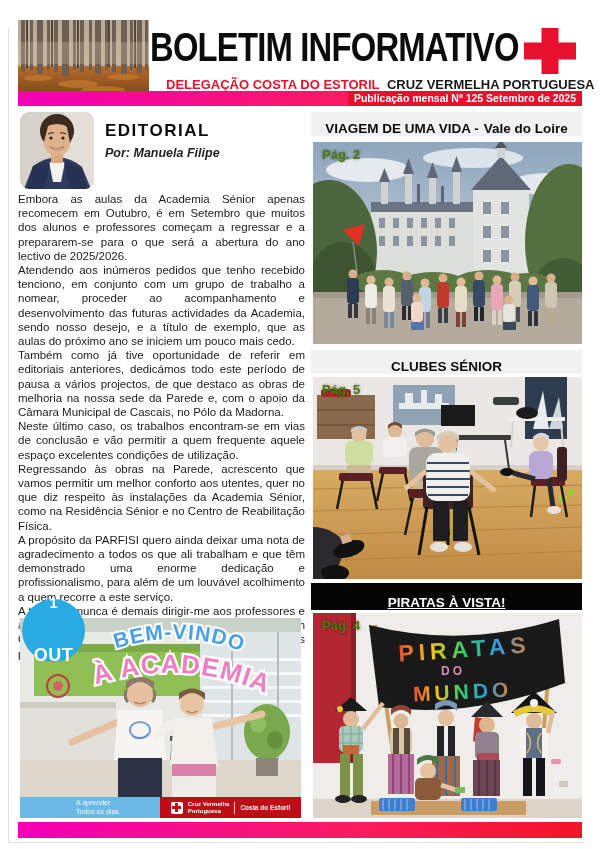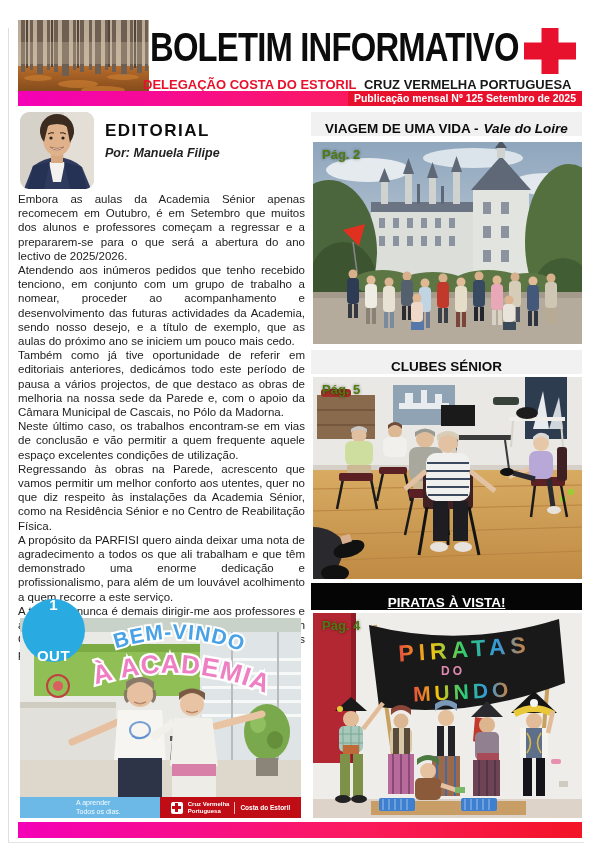--- a/index.html
+++ b/index.html
@@ -6,41 +6,41 @@
   .page{position:relative;width:600px;height:849px;background:#ffffff;overflow:hidden;
         font-family:"Liberation Sans",sans-serif;color:#1a1a1a;}
   .edge-left{position:absolute;left:8px;top:28px;bottom:6px;width:1px;background:#dedede;}
   .edge-bottom{position:absolute;left:8px;right:16px;bottom:6px;height:1px;background:#e4e4e4;}
 
   
   .forest{position:absolute;left:18px;top:20px;width:131px;height:74px;overflow:hidden;}
   .main-title{position:absolute;left:150px;top:24px;font-size:41px;font-weight:bold;color:#0c0c0c;
               letter-spacing:-1px;white-space:nowrap;transform:scaleX(.80);transform-origin:0 0;}
   .cross-icon{position:absolute;left:524px;top:28px;}
-  .subtitle{position:absolute;left:143px;top:77px;font-size:13px;font-weight:bold;white-space:nowrap;}
+  .subtitle{position:absolute;left:166px;top:77px;font-size:13px;font-weight:bold;white-space:nowrap;}
   .subtitle .red{color:#e8112d;}
   .subtitle .blk{color:#181818;margin-left:4px;}
   .accent-bar{position:absolute;left:18px;top:91px;width:564px;height:15px;
               background:linear-gradient(90deg,#f400b8 0%,#fb1a5e 60%,#f31426 100%);}
   .issue-label{position:absolute;right:0;top:0;height:15px;line-height:15px;background:#e8112d;
                color:#fff;font-size:10.5px;font-weight:bold;padding:0 6px;white-space:nowrap;}
 
   
   .portrait{position:absolute;left:20px;top:112px;width:74px;height:77px;border-radius:9px;overflow:hidden;}
   .ed-heading{position:absolute;left:105px;top:121px;font-size:17px;font-weight:bold;letter-spacing:1.5px;color:#0c0c0c;}
   .ed-byline{position:absolute;left:105px;top:146px;font-size:12.5px;font-weight:bold;font-style:italic;color:#222;}
   .ed-body{position:absolute;left:18px;top:192px;width:287px;font-size:11.5px;line-height:14.2px;
            text-align:justify;color:#1c1c1c;}
   .ed-body p{margin:0;}
 
   
   .section-header{position:absolute;left:311px;width:271px;height:24px;background:#f1f1f1;
                   display:flex;align-items:flex-end;justify-content:center;gap:5px;
                   font-size:13.5px;font-weight:bold;color:#0c0c0c;white-space:nowrap;}
-  .section-header .it{font-style:italic;}
+  .section-header .it{}
   .section-header.dark{background:#050505;color:#ffffff;height:27px;}
   .photo{position:absolute;overflow:hidden;background:#ddd;}
   .pag-label{position:absolute;left:9px;top:5px;color:#4d7c0f;font-size:13px;font-weight:bold;
              text-shadow:0 0 3px rgba(0,0,0,.5);z-index:3;}
 
   .photo-castle{left:313px;top:142px;width:269px;height:202px;}
   .photo-clubes{left:313px;top:377px;width:269px;height:202px;}
   .photo-piratas{left:313px;top:613px;width:269px;height:205px;}
 
   
@@ -52,21 +52,21 @@
   .brand-logo{width:12px;height:12px;background:#fff;border-radius:2px;position:relative;flex:0 0 auto;}
   .brand-logo::before{content:"";position:absolute;left:4.5px;top:1.5px;width:3px;height:9px;background:#c00d15;}
   .brand-logo::after{content:"";position:absolute;left:1.5px;top:4.5px;width:9px;height:3px;background:#c00d15;}
   .brand-name{font-size:6px;line-height:6.6px;font-weight:bold;}
   .brand-divider{width:1px;height:12px;background:rgba(255,255,255,.7);}
   .brand-region{font-size:6.5px;font-weight:bold;}
   .date-badge{position:absolute;left:22px;top:599px;width:63px;height:63px;border-radius:50%;
               background:#29abe2;color:#fff;z-index:6;display:flex;flex-direction:column;
               align-items:center;justify-content:center;font-weight:bold;line-height:1.08;}
   .date-badge .d1{font-size:15px;}
-  .date-badge .d2{font-size:15px;letter-spacing:.5px;margin-top:35px;}
+  .date-badge .d2{font-size:18px;letter-spacing:.5px;margin-top:35px;}
 
   .footer-bar{position:absolute;left:18px;top:822px;width:564px;height:16px;
               background:linear-gradient(90deg,#f400b8 0%,#fb1a5e 60%,#f31426 100%);}
 </style>
 </head>
 <body>
 
 <div class="page">
   <div class="edge-left"></div>
   <div class="edge-bottom"></div>

